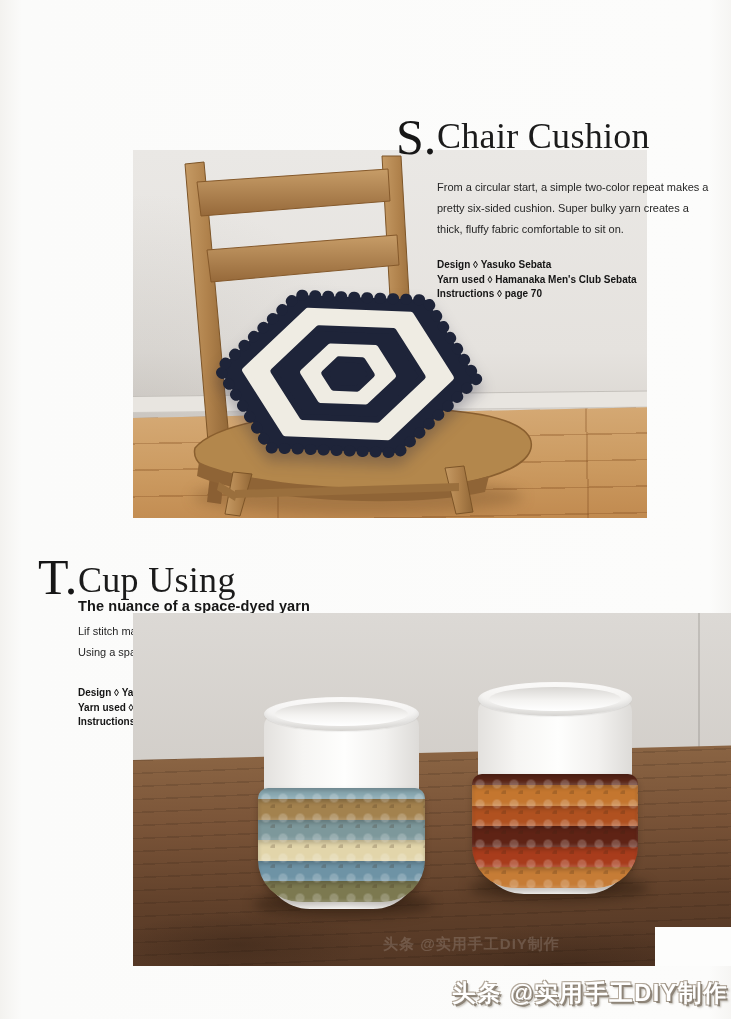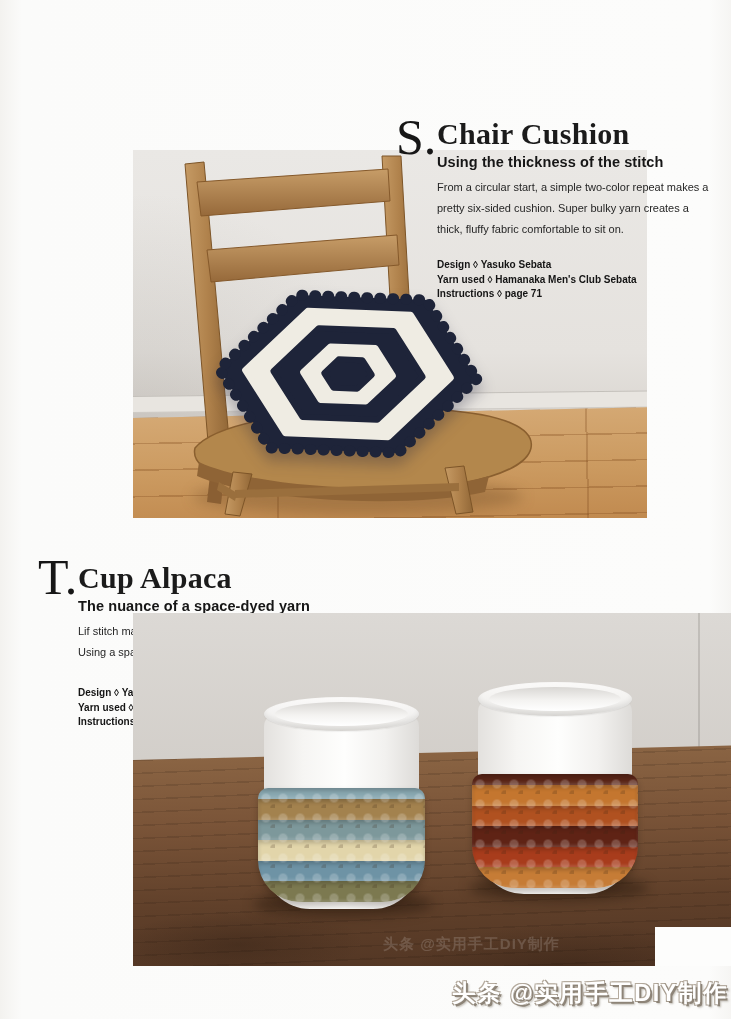--- a/index.html
+++ b/index.html
@@ -17,21 +17,21 @@
     font-size:17px;font-weight:600;color:#222;
     border-bottom:1.6px solid #2a2a2a;padding-bottom:3px;letter-spacing:.2px;
   }
   
   .sec-letter{
     position:absolute;font-family:"Liberation Serif","DejaVu Serif",serif;
     font-size:50px;line-height:1;color:#161616;font-weight:500;
   }
   .sec-title{
     position:absolute;font-family:"Liberation Serif","DejaVu Serif",serif;
-    font-size:30px;line-height:1.1;color:#1b1b1b;font-weight:700;letter-spacing:.3px;
+    font-size:36px;line-height:1.1;color:#1b1b1b;font-weight:400;letter-spacing:.3px;
   }
   .sec-sub{
     position:absolute;font-size:14.5px;font-weight:bold;color:#161616;letter-spacing:.1px;
   }
   .sec-desc{
     position:absolute;font-size:11px;line-height:21px;color:#262626;
   }
   .credits{position:absolute;font-size:10px;line-height:14.6px;font-weight:bold;color:#141414;white-space:nowrap;}
   
   .photo1{
@@ -160,30 +160,29 @@
           <polygon points="317.2,236.9 249.6,290.4 147.3,277.5 112.8,211.1 180.4,157.6 282.7,170.5" fill="#efece3" stroke="#efece3" stroke-linejoin="round" stroke-width="6"></polygon>
           <polygon points="289.1,233.4 240.1,272.1 165.9,262.8 140.9,214.6 189.9,175.9 264.1,185.2" fill="#1e2439" stroke="#1e2439" stroke-linejoin="round" stroke-width="6"></polygon>
           <polygon points="259.7,229.7 230.1,253.0 185.4,247.4 170.3,218.3 199.9,195.0 244.6,200.6" fill="#efece3" stroke="#efece3" stroke-linejoin="round" stroke-width="6"></polygon>
           <polygon points="238.6,227.0 223.0,239.4 199.4,236.4 191.4,221.0 207.0,208.6 230.6,211.6" fill="#1e2439" stroke="#1e2439" stroke-linejoin="round" stroke-width="6"></polygon>
         </g>
       </svg>
   </div>
 
   <div class="sec-letter" style="left:396px;top:112px;">S.</div>
   <div class="sec-title" style="left:437px;top:117px;">Chair Cushion</div>
-  <div class="sec-sub" style="left:437px;top:154px;">Using the thickness of the stitch</div>
   <div class="sec-desc" style="left:437px;top:177px;width:278px;">From a circular start, a simple two-color repeat makes a pretty six-sided cushion. Super bulky yarn creates a thick, fluffy fabric comfortable to sit on.</div>
   <div class="credits" style="left:437px;top:258px;">
     <div>Design ◊ Yasuko Sebata</div>
     <div>Yarn used ◊ Hamanaka Men's Club Sebata</div>
-    <div>Instructions ◊ page 71</div>
+    <div>Instructions ◊ page 70</div>
   </div>
 
   <div class="sec-letter" style="left:38px;top:552px;">T.</div>
-  <div class="sec-title" style="left:78px;top:561px;">Cup Alpaca</div>
+  <div class="sec-title" style="left:78px;top:561px;">Cup Using</div>
   <div class="sec-sub" style="left:78px;top:598px;">The nuance of a space-dyed yarn</div>
   <div class="sec-desc" style="left:78px;top:621px;width:300px;">Lif stitch makes this cup holder thick enough to retain heat. Using a space-dyed yarn creates a striped effect.</div>
   <div class="credits" style="left:78px;top:686px;">
     <div>Design ◊ Yasuko Sebata</div>
     <div>Yarn used ◊ Hamanaka Alpaca Extra</div>
     <div>Instructions ◊ page 89</div>
   </div>
 
   <div class="photo2">
     <div class="wall-line"></div>

